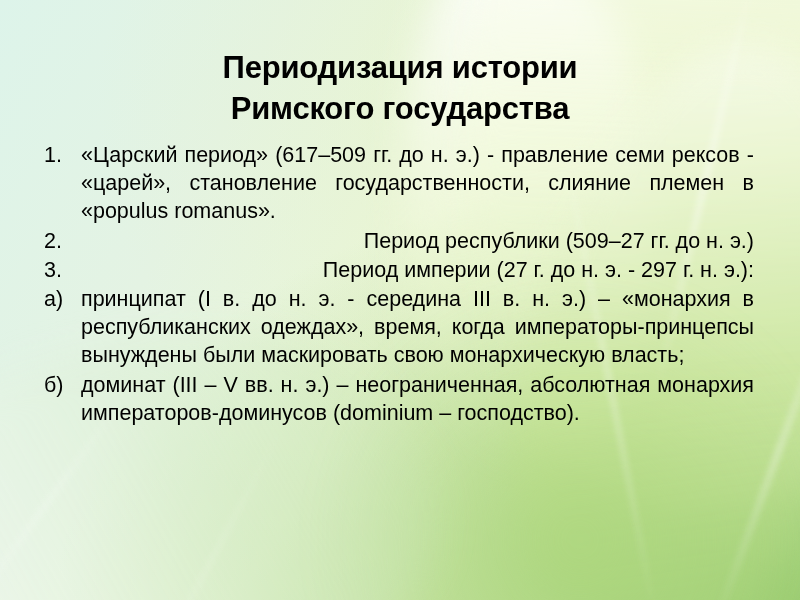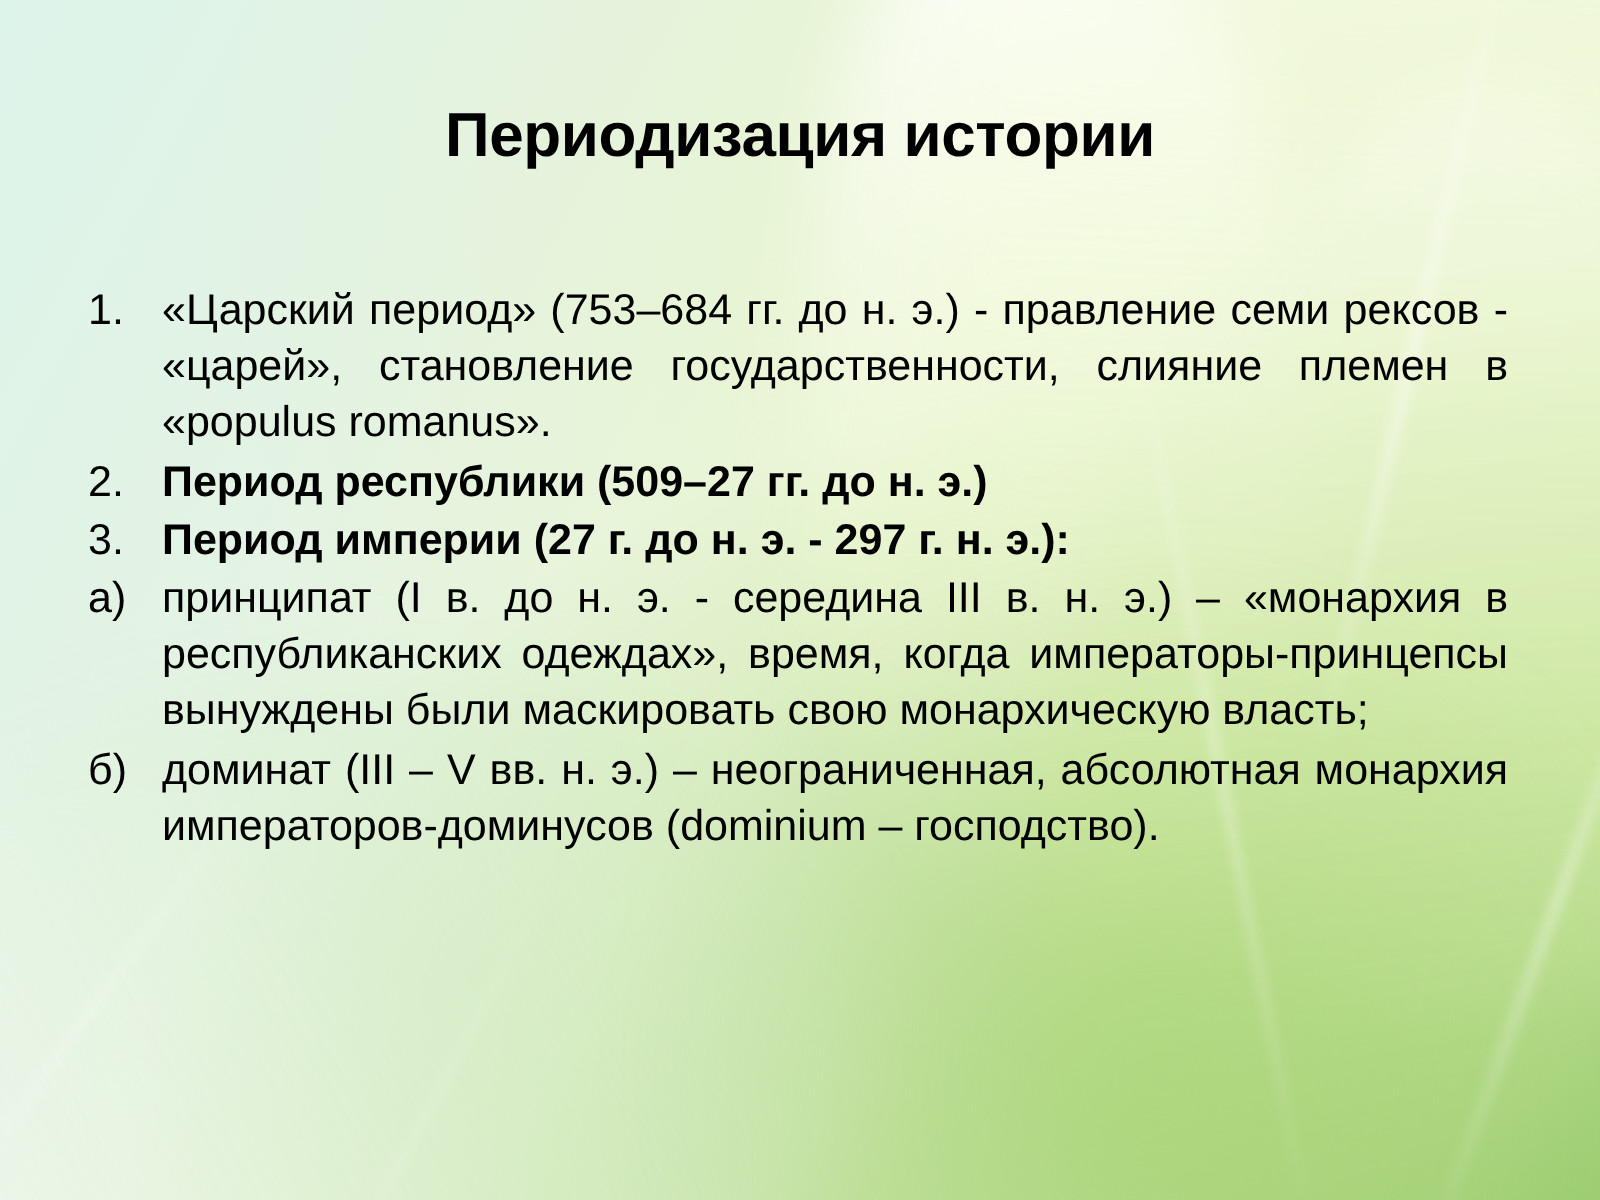--- a/index.html
+++ b/index.html
@@ -137,21 +137,21 @@
     position: absolute;
     left: 0;
     top: 0;
     text-align: left;
     white-space: pre;
   }
 
   .para .ptext { display: block; }
 
   
-  .para.single .ptext { text-align: left; font-weight: bold; }
+  .para.single .ptext { text-align: right; }
 </style>
 </head>
 <body>
 
 <div id="slide">
 
   <div class="deco blade-c"></div>
   <div class="deco blade-a"></div>
   <div class="deco blade-b"></div>
   <div class="deco blade-d"></div>
@@ -159,26 +159,27 @@
   <div class="streak streak-1"></div>
   <div class="streak streak-2"></div>
   <div class="streak streak-3"></div>
   <div class="streak streak-4"></div>
   <div class="streak streak-5"></div>
 
   <div id="content">
 
     <h1 id="slide-title">
       <span class="tl">Периодизация истории</span>
+      <span class="tl">Римского государства</span>
     </h1>
 
     <div id="body-list">
         <p class="para">
           <span class="marker">1.</span>
-          <span class="ptext">«Царский период» (753–684 гг. до н. э.) - правление семи рексов - «царей», становление государственности, слияние племен в «populus romanus».</span>
+          <span class="ptext">«Царский период» (617–509 гг. до н. э.) - правление семи рексов - «царей», становление государственности, слияние племен в «populus romanus».</span>
         </p>
         <p class="para single">
           <span class="marker">2.</span>
           <span class="ptext">Период республики (509–27 гг. до н. э.)</span>
         </p>
         <p class="para single">
           <span class="marker">3.</span>
           <span class="ptext">Период империи (27 г. до н. э. - 297 г. н. э.):</span>
         </p>
         <p class="para">

